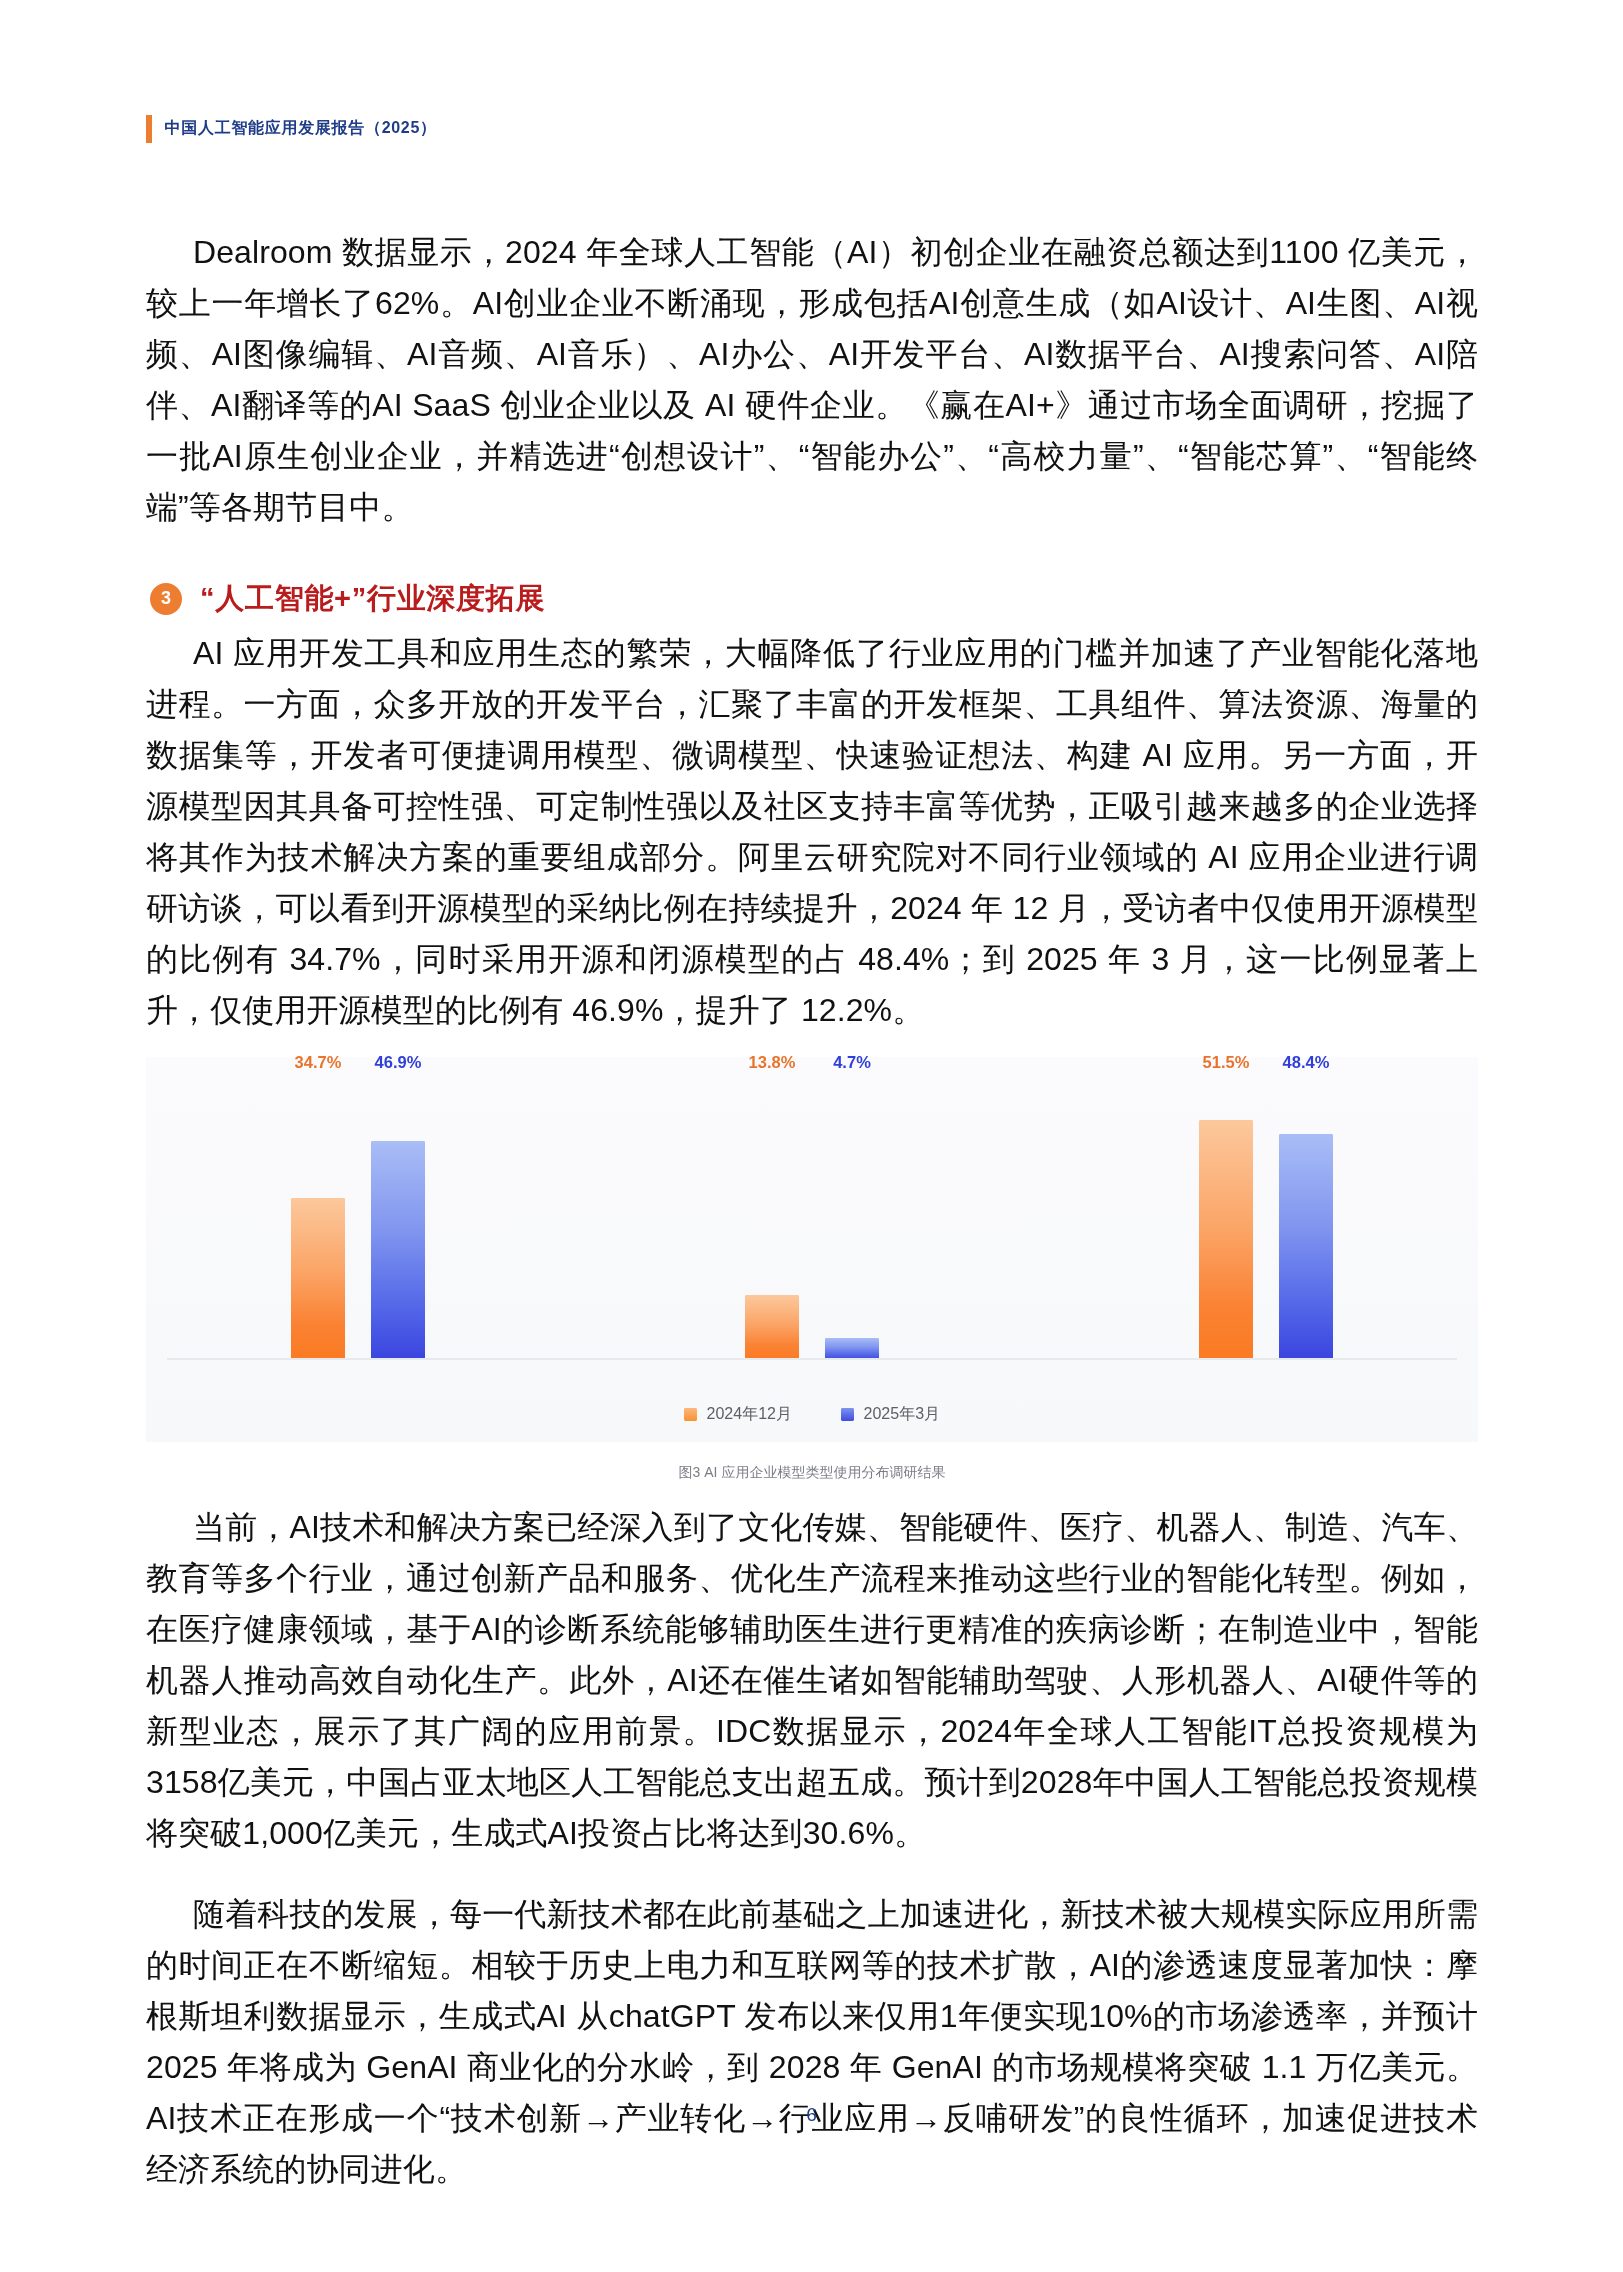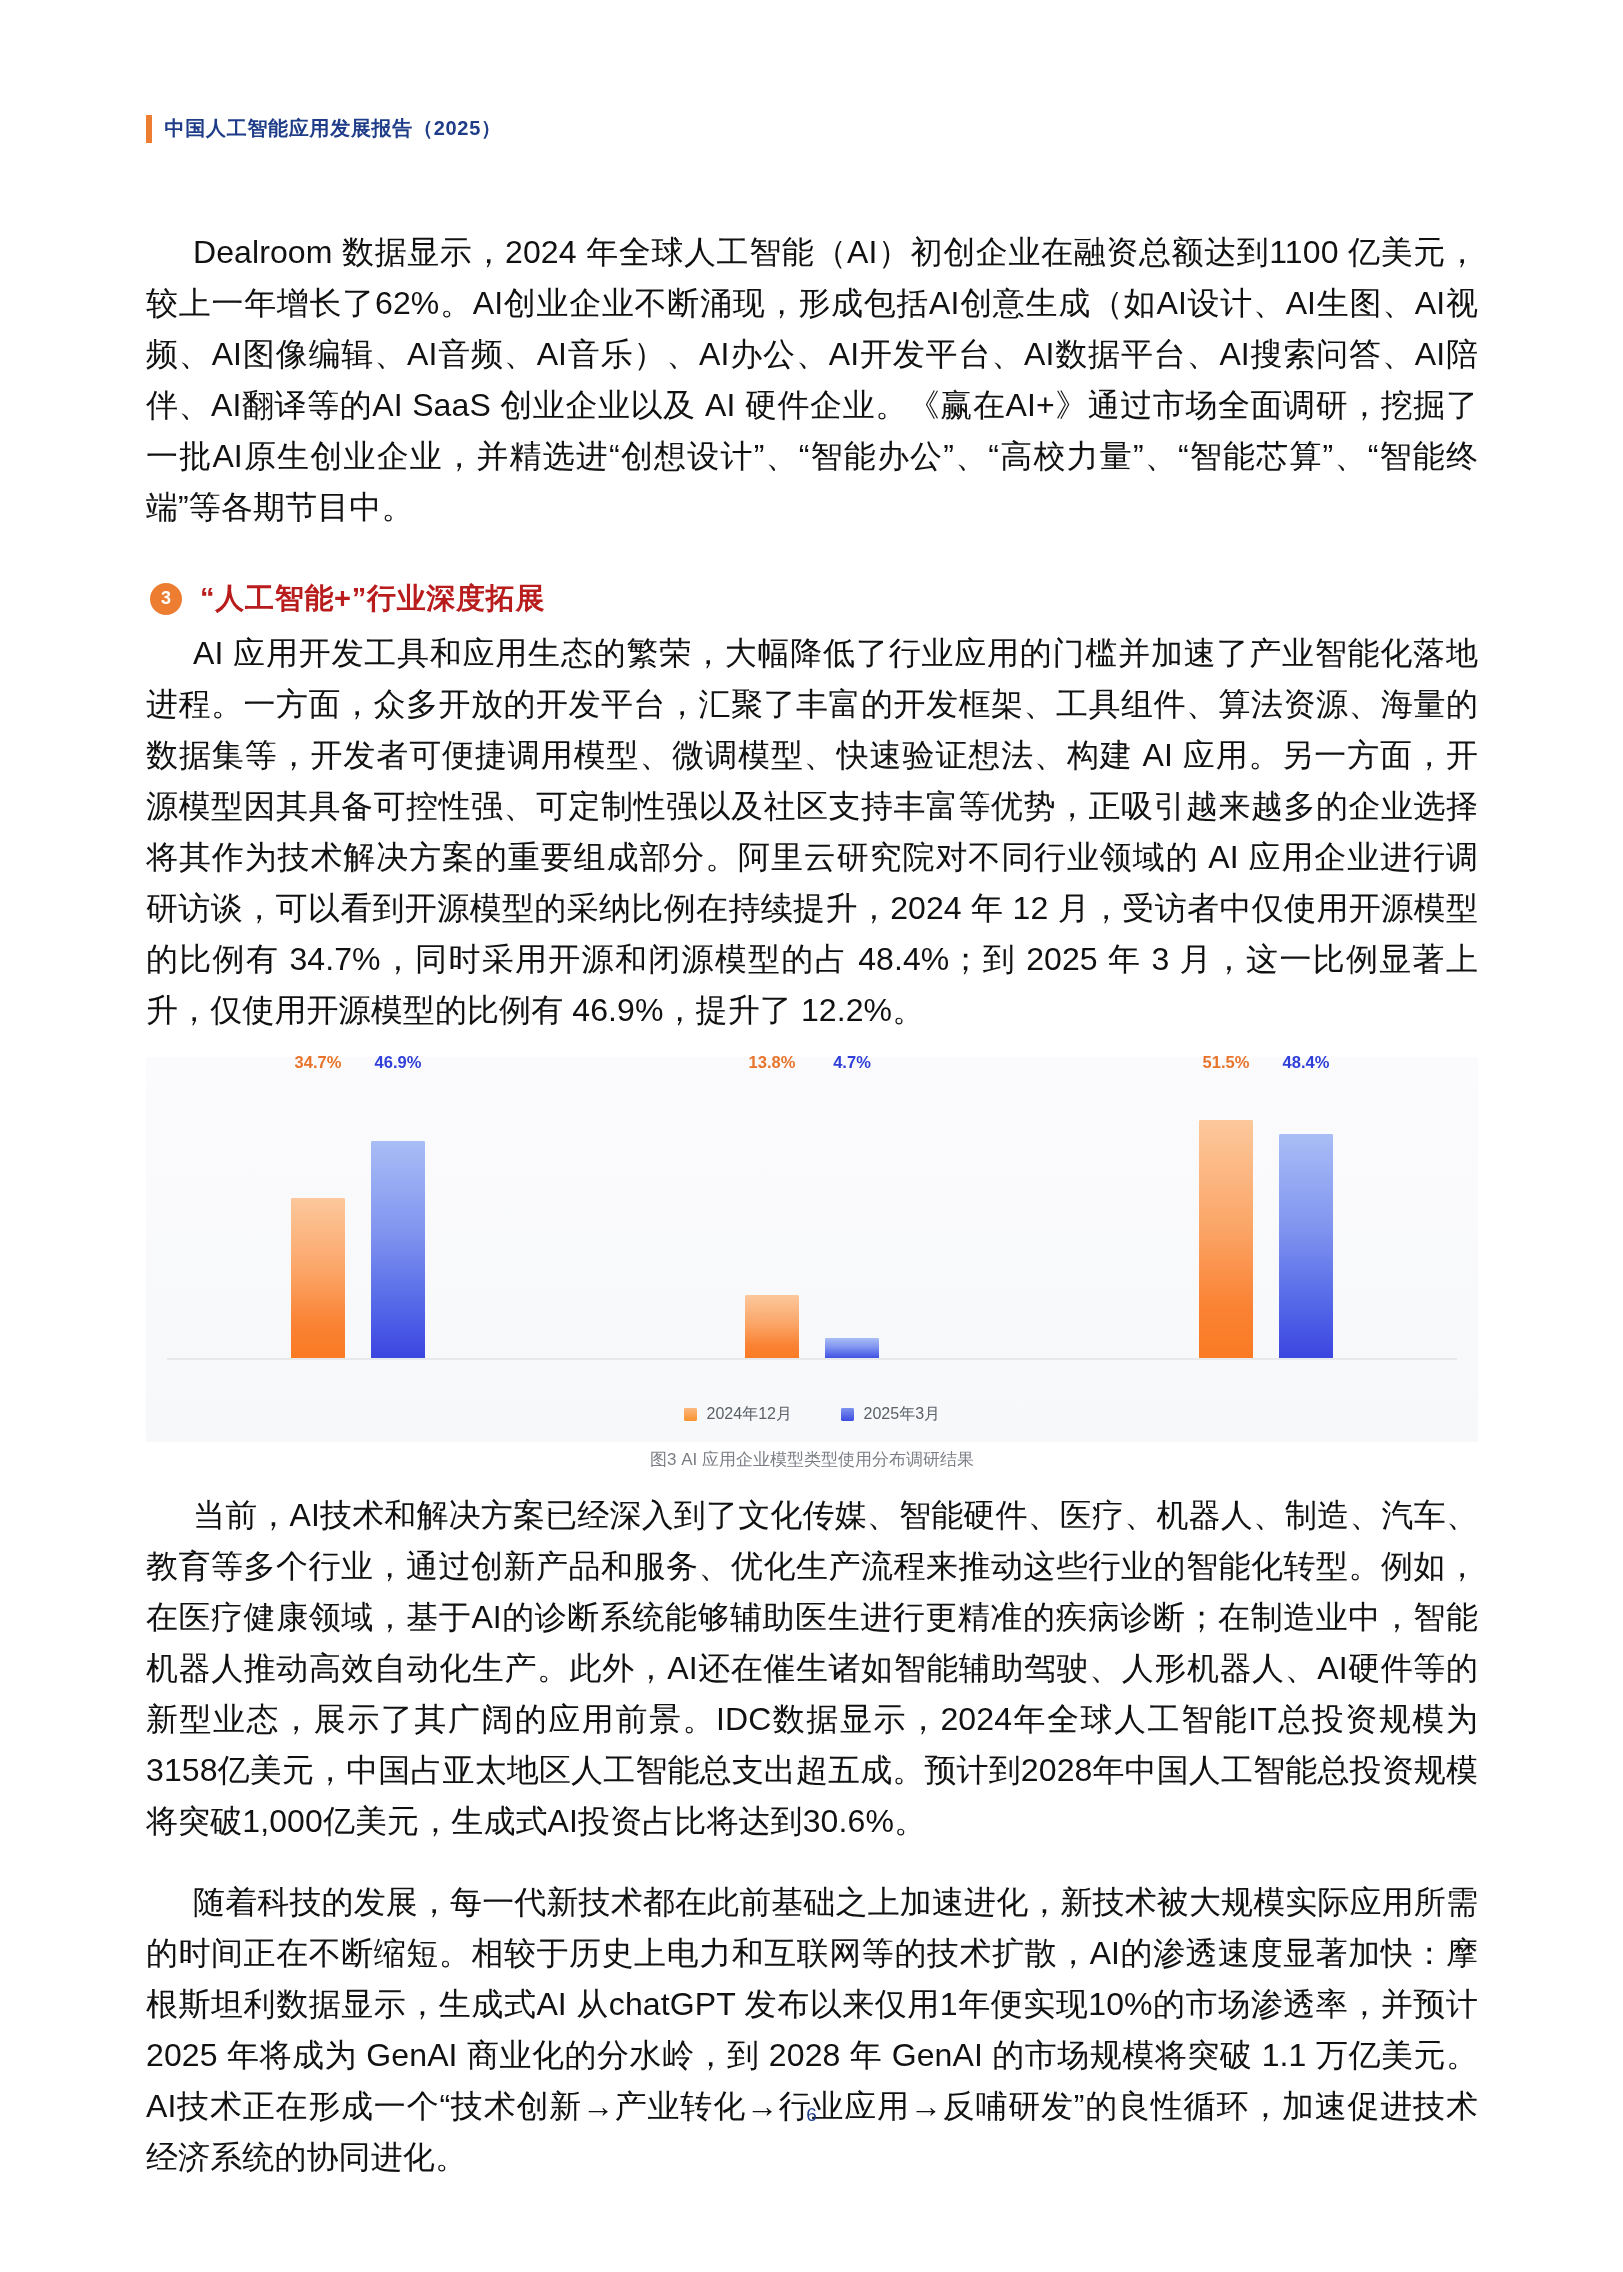--- a/index.html
+++ b/index.html
@@ -29,21 +29,21 @@
     align-items: center;
     gap: 12.4px;
   }
   .header-bar {
     width: 6.2px;
     height: 27.5px;
     background: #ED7D31;
     flex: 0 0 auto;
   }
   .header-title {
-    font-size: 20px;
+    font-size: 16px;
     font-weight: bold;
     color: #1F3C88;
     letter-spacing: 0.7px;
     white-space: nowrap;
   }
 
   
   .content {
     position: absolute;
     left: 146px;
@@ -203,23 +203,23 @@
   .swatch {
     width: 13px;
     height: 13px;
     border-radius: 1.4px;
   }
   .swatch.orange { background: linear-gradient(180deg,#FBB77E,#F8922F); }
   .swatch.blue { background: linear-gradient(180deg,#7E93EE,#3D4BE2); }
 
   .fig-caption {
     text-align: center;
-    font-size: 17px;
+    font-size: 14px;
     color: #7a7d84;
-    margin-top: 3px;
+    margin-top: 15px;
     line-height: 30px;
   }
   .fig-source {
     text-align: center;
     font-size: 15px;
     color: #9a9da3;
     line-height: 29px;
   }
 
   

